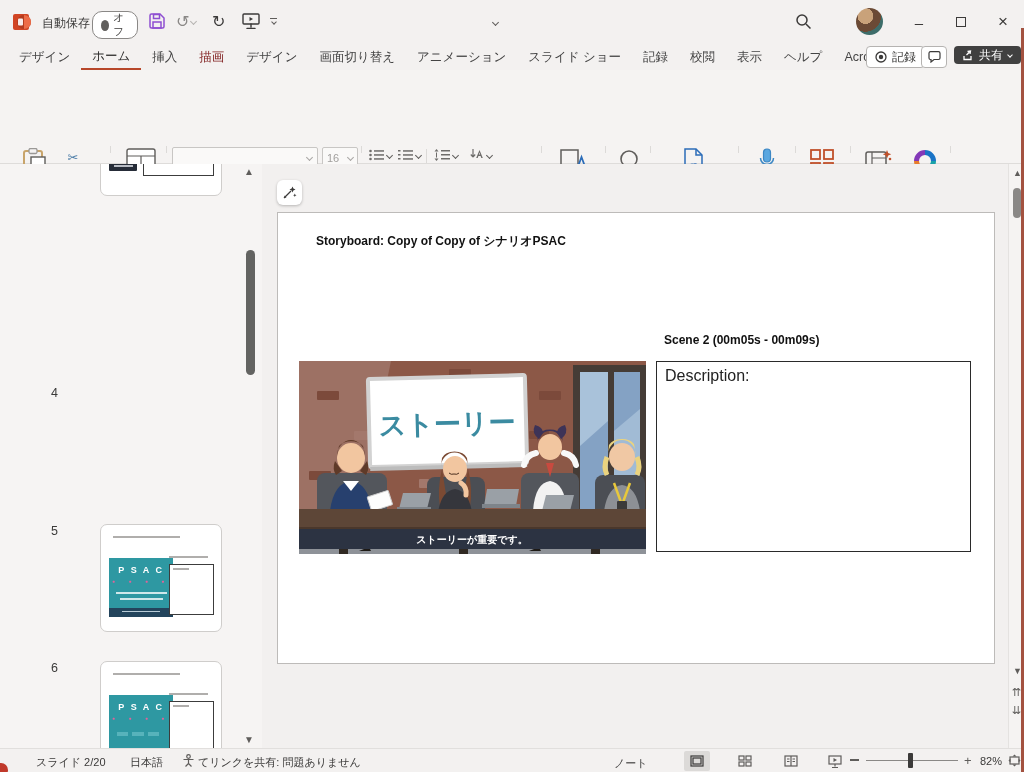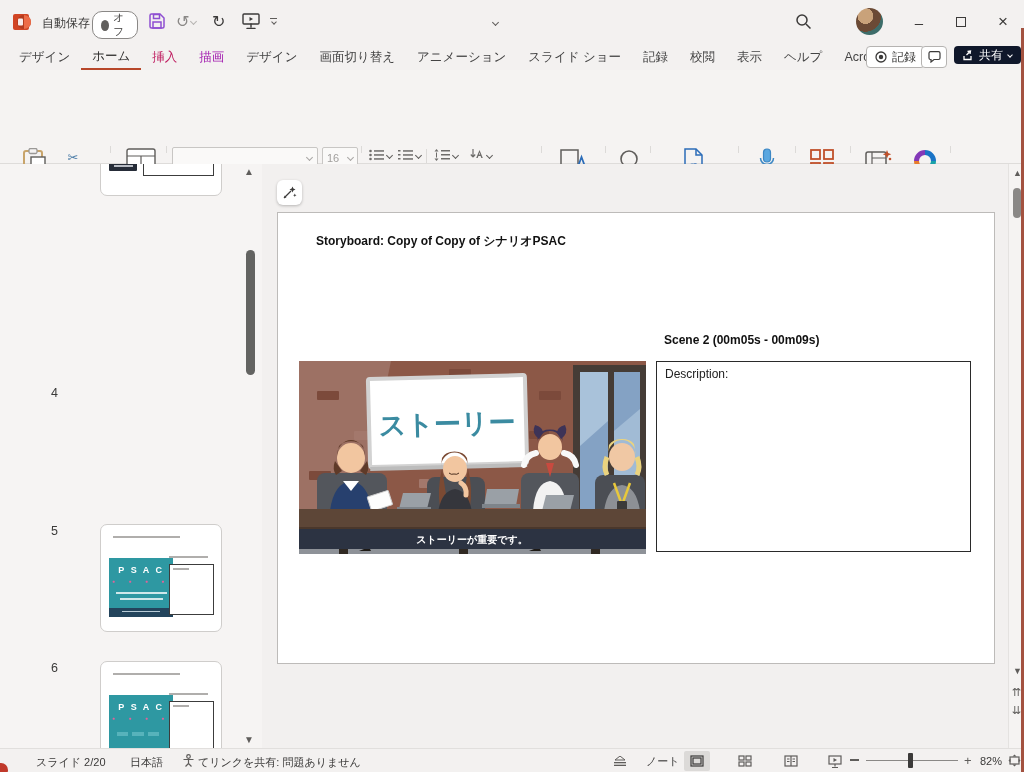--- a/index.html
+++ b/index.html
@@ -81,22 +81,22 @@
     <div class="abs flex" style="left:898px;top:0;width:42px;height:44px;justify-content:center;font-size:15px;color:#3b3a39;">–</div>
     <div class="abs flex" style="left:940px;top:0;width:42px;height:44px;justify-content:center;">
         <span style="width:10px;height:10px;border:1.2px solid #3b3a39;display:inline-block;"></span>
       </div>
     <div class="abs flex" style="left:982px;top:0;width:42px;height:44px;justify-content:center;font-size:17px;color:#3b3a39;">×</div>
   </div>
 
   <div class="abs flex" style="left:8px;top:44px;height:26px;gap:0;">
     <span class="flex" style="padding:0 11px;height:26px;font-size:12.5px;color:#444;">デザイン</span>
     <span class="flex" style="padding:0 11px;height:26px;font-size:12.5px;color:#2b2a29;border-bottom:2.5px solid #b7472a;">ホーム</span>
-    <span class="flex" style="padding:0 11px;height:26px;font-size:12.5px;color:#be185d;">挿入</span>
-    <span class="flex" style="padding:0 11px;height:26px;font-size:12.5px;color:#a21caf;">描画</span>
+    <span class="flex" style="padding:0 11px;height:26px;font-size:12.5px;color:#404040;">挿入</span>
+    <span class="flex" style="padding:0 11px;height:26px;font-size:12.5px;color:#7f1d1d;">描画</span>
     <span class="flex" style="padding:0 11px;height:26px;font-size:12.5px;color:#444;">デザイン</span>
     <span class="flex" style="padding:0 11px;height:26px;font-size:12.5px;color:#444;">画面切り替え</span>
     <span class="flex" style="padding:0 11px;height:26px;font-size:12.5px;color:#444;">アニメーション</span>
     <span class="flex" style="padding:0 11px;height:26px;font-size:12.5px;color:#444;">スライド ショー</span>
     <span class="flex" style="padding:0 11px;height:26px;font-size:12.5px;color:#444;">記録</span>
     <span class="flex" style="padding:0 11px;height:26px;font-size:12.5px;color:#444;">校閲</span>
     <span class="flex" style="padding:0 11px;height:26px;font-size:12.5px;color:#444;">表示</span>
     <span class="flex" style="padding:0 11px;height:26px;font-size:12.5px;color:#444;">ヘルプ</span>
     <span class="flex" style="padding:0 11px;height:26px;font-size:12.5px;color:#444;">Acrobat</span>
   </div>
@@ -105,21 +105,21 @@
         <circle cx="6" cy="6" r="5" fill="none" stroke="#3b3a39" stroke-width="1.3"></circle>
         <circle cx="6" cy="6" r="2.2" fill="#3b3a39"></circle>
       </svg>
     <span style="font-size:12px;">記録</span>
   </div>
   <div class="abs flex" style="left:921px;top:46px;width:26px;height:22px;justify-content:center;border:1px solid #b5b3b1;border-radius:4px;background:#fff;">
     <svg width="13" height="12" viewBox="0 0 13 12" fill="none" stroke="#3b3a39" stroke-width="1.2">
         <path d="M1 2 a1.5 1.5 0 0 1 1.5-1.3 H10.5 A1.5 1.5 0 0 1 12 2.2 V7 a1.5 1.5 0 0 1-1.5 1.5 H6 L3 11 V8.5 H2.5 A1.5 1.5 0 0 1 1 7 z"></path>
       </svg>
   </div>
-  <div class="abs flex" style="left:954px;top:46px;height:18px;padding:0 9px;gap:5px;border-radius:4px;background:#0f172a;color:#fff;">
+  <div class="abs flex" style="left:954px;top:46px;height:18px;padding:0 9px;gap:5px;border-radius:4px;background:#404040;color:#fff;">
     <svg width="11" height="11" viewBox="0 0 11 11" fill="none" stroke="#fff" stroke-width="1.3">
         <path d="M1 6 v3.5 h7 V6"></path>
         <path d="M4.5 1.5 L7.5 1 7 4"></path>
         <path d="M7.3 1.2 L3.5 5"></path>
       </svg>
     <span style="font-size:12px;">共有</span>
     <span class="ch" style="border-color:#fff;width:4px;height:4px;"></span>
   </div>
 
   <div class="abs" style="left:0;top:70px;width:1024px;height:94px;background:#f5f3f2;border-bottom:1px solid #dedcda;">
@@ -566,21 +566,21 @@
             <rect x="160" y="183" width="9" height="10" fill="#2f2822"></rect>
             <rect x="292" y="183" width="9" height="10" fill="#2f2822"></rect>
           <path d="M60 190 l10 -4 2 4 z M230 190 l10 -4 2 4 z" fill="#1e1a16"></path>
 
           <rect x="0" y="168" width="347" height="20" fill="#2c3342"></rect>
           <text x="173" y="182" text-anchor="middle" font-size="10" font-weight="bold" fill="#ffffff">ストーリーが重要です。</text>
         </svg>
       </div>
 
       <div class="abs" style="left:378px;top:148px;width:315px;height:191px;border:1px solid #2a2a2a;background:#fff;">
-        <div class="abs" style="left:8px;top:5px;font-size:12px;color:#222;">Description:</div>
+        <div class="abs" style="left:8px;top:5px;font-size:16px;color:#222;">Description:</div>
       </div>
     </div>
 
   </div>
 
   <div class="abs" style="left:1008px;top:164px;width:16px;height:584px;background:#f5f3f2;border-left:1px solid #e4e2e0;">
     <div class="abs" style="left:4px;top:4px;color:#5f5d5b;font-size:9px;">▲</div>
     <div class="abs" style="left:4px;top:24px;width:8px;height:30px;background:#8a8886;border-radius:4px;"></div>
     <div class="abs" style="left:4px;top:502px;color:#5f5d5b;font-size:9px;">▼</div>
     <div class="abs" style="left:3px;top:522px;color:#5f5d5b;font-size:11px;">⇈</div>
@@ -594,21 +594,21 @@
     <div class="abs" style="left:36px;top:6px;font-size:11px;">スライド 2/20</div>
     <div class="abs" style="left:130px;top:6px;font-size:11px;">日本語</div>
     <div class="abs" style="left:182px;top:5px;">
       <svg width="13" height="13" viewBox="0 0 13 13" fill="none" stroke="#5f5d5b" stroke-width="1.2">
           <circle cx="6.5" cy="2.5" r="1.8"></circle>
           <path d="M1.5 5.5 h10 M6.5 5.5 v4 M6.5 9.5 l-3 3 M6.5 9.5 l3 3"></path>
         </svg>
     </div>
     <div class="abs" style="left:198px;top:6px;font-size:11px;">てリンクを共有: 問題ありません</div>
 
-    <div class="abs flex" style="left:614px;top:3px;height:18px;gap:20px;">
+    <div class="abs flex" style="left:614px;top:3px;height:18px;gap:4px;flex-direction:column;">
       <svg width="12" height="10" viewBox="0 0 12 10" fill="#5f5d5b">
           <path d="M6 0 L11 4 H1 z" fill="none" stroke="#5f5d5b" stroke-width="1"></path>
           <rect y="6" width="12" height="1.3"></rect>
           <rect y="8.7" width="12" height="1.3"></rect>
         </svg>
       <span style="font-size:11px;">ノート</span>
     </div>
     <div class="abs flex" style="left:684px;top:2px;width:26px;height:20px;justify-content:center;background:#dcdad8;border-radius:2px;">
       <svg width="14" height="12" viewBox="0 0 14 12" fill="none" stroke="#3b3a39" stroke-width="1.2">
           <rect x="1" y="1" width="12" height="10"></rect>

